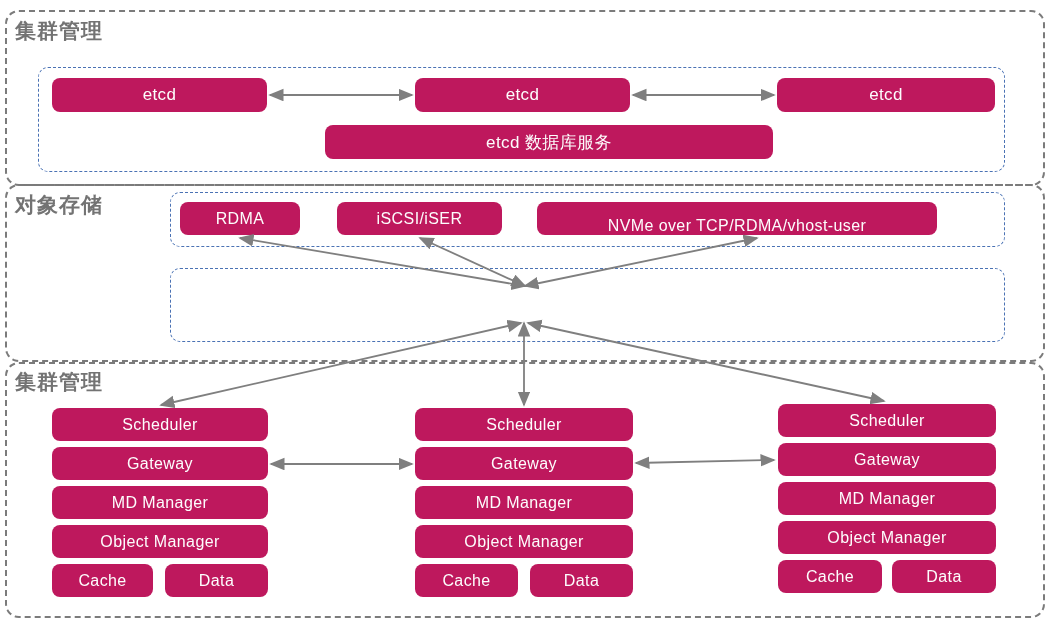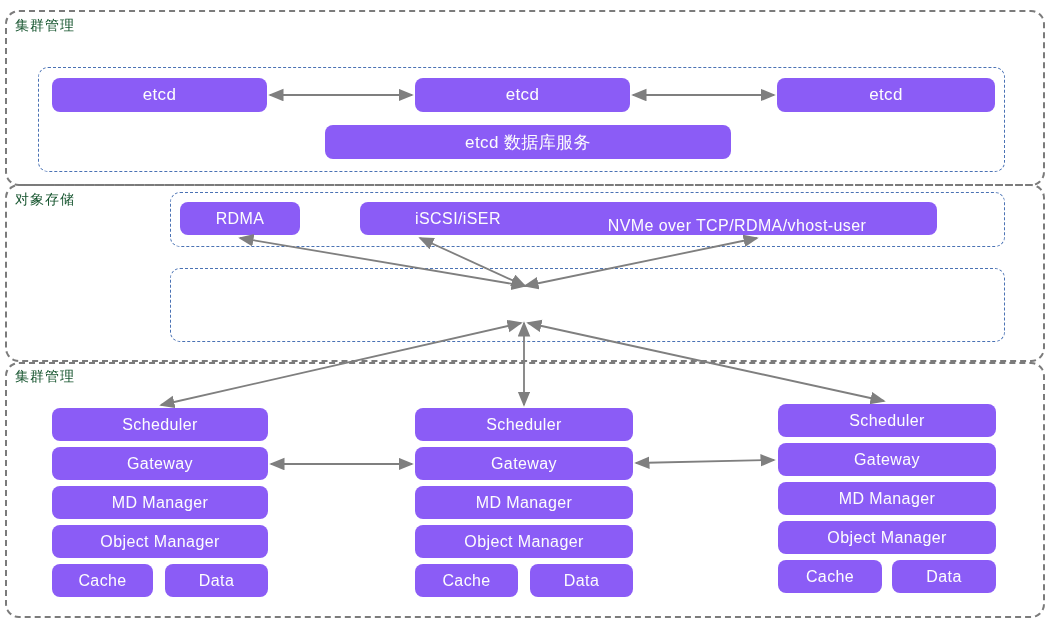--- a/index.html
+++ b/index.html
@@ -5,29 +5,29 @@
   html,body{margin:0;padding:0;background:#ffffff;}
   #canvas{
     position:relative;width:1050px;height:625px;background:#ffffff;
     font-family:"Liberation Sans","DejaVu Sans",sans-serif;overflow:hidden;
   }
   .section{
     position:absolute;border:2px dashed #7b7b7b;border-radius:14px;
     background:transparent;box-sizing:border-box;
   }
   .section-title{
-    position:absolute;font-size:14px;font-weight:normal;color:#14532d;
+    position:absolute;font-size:21px;font-weight:bold;color:#737373;
     letter-spacing:1px;white-space:nowrap;
   }
   .inner-box{
     position:absolute;border:1.6px dashed #4a72b4;border-radius:10px;
     box-sizing:border-box;background:transparent;
   }
   .node{
-    position:absolute;background:#8b5cf6;border-radius:8px;
+    position:absolute;background:#be185d;border-radius:8px;
     color:#fdfdfd;font-size:16px;letter-spacing:.4px;
     display:flex;align-items:center;justify-content:center;
     box-sizing:border-box;white-space:nowrap;
   }
   .node .b{font-weight:normal;margin-top:22px;}
   #arrow-layer{position:absolute;left:0;top:0;pointer-events:none;z-index:6;}
 </style>
 </head>
 <body>
 
@@ -35,29 +35,29 @@
 
   <div class="section" style="left:5px;top:10px;width:1040px;height:176px;"></div>
   <div class="section-title" style="left:15px;top:17px;">集群管理</div>
 
   <div class="inner-box" style="left:38px;top:67px;width:967px;height:105px;"></div>
 
   <div class="node" style="left:52px;top:78px;width:215px;height:34px;font-size:17px;">etcd</div>
   <div class="node" style="left:415px;top:78px;width:215px;height:34px;font-size:17px;">etcd</div>
   <div class="node" style="left:777px;top:78px;width:218px;height:34px;font-size:17px;">etcd</div>
 
-  <div class="node" style="left:325px;top:125px;width:406px;height:34px;font-size:17px;">etcd 数据库服务</div>
+  <div class="node" style="left:325px;top:125px;width:448px;height:34px;font-size:17px;">etcd 数据库服务</div>
 
   <div class="section" style="left:5px;top:184px;width:1040px;height:178px;"></div>
   <div class="section-title" style="left:15px;top:191px;">对象存储</div>
 
   <div class="inner-box" style="left:170px;top:192px;width:835px;height:55px;"></div>
 
   <div class="node" style="left:180px;top:202px;width:120px;height:33px;">RDMA</div>
-  <div class="node" style="left:337px;top:202px;width:196px;height:33px;margin-left:23px;">iSCSI/iSER</div>
+  <div class="node" style="left:337px;top:202px;width:165px;height:33px;">iSCSI/iSER</div>
   <div class="node" style="left:537px;top:202px;width:400px;height:33px;align-items:flex-end;">
     <span>NVMe over TCP/RDMA/vhost-</span>
       <span class="b">user</span>
   </div>
 
   <div class="inner-box" style="left:170px;top:268px;width:835px;height:74px;"></div>
 
   <div class="section" style="left:5px;top:362px;width:1040px;height:256px;"></div>
   <div class="section-title" style="left:15px;top:368px;">集群管理</div>
 

